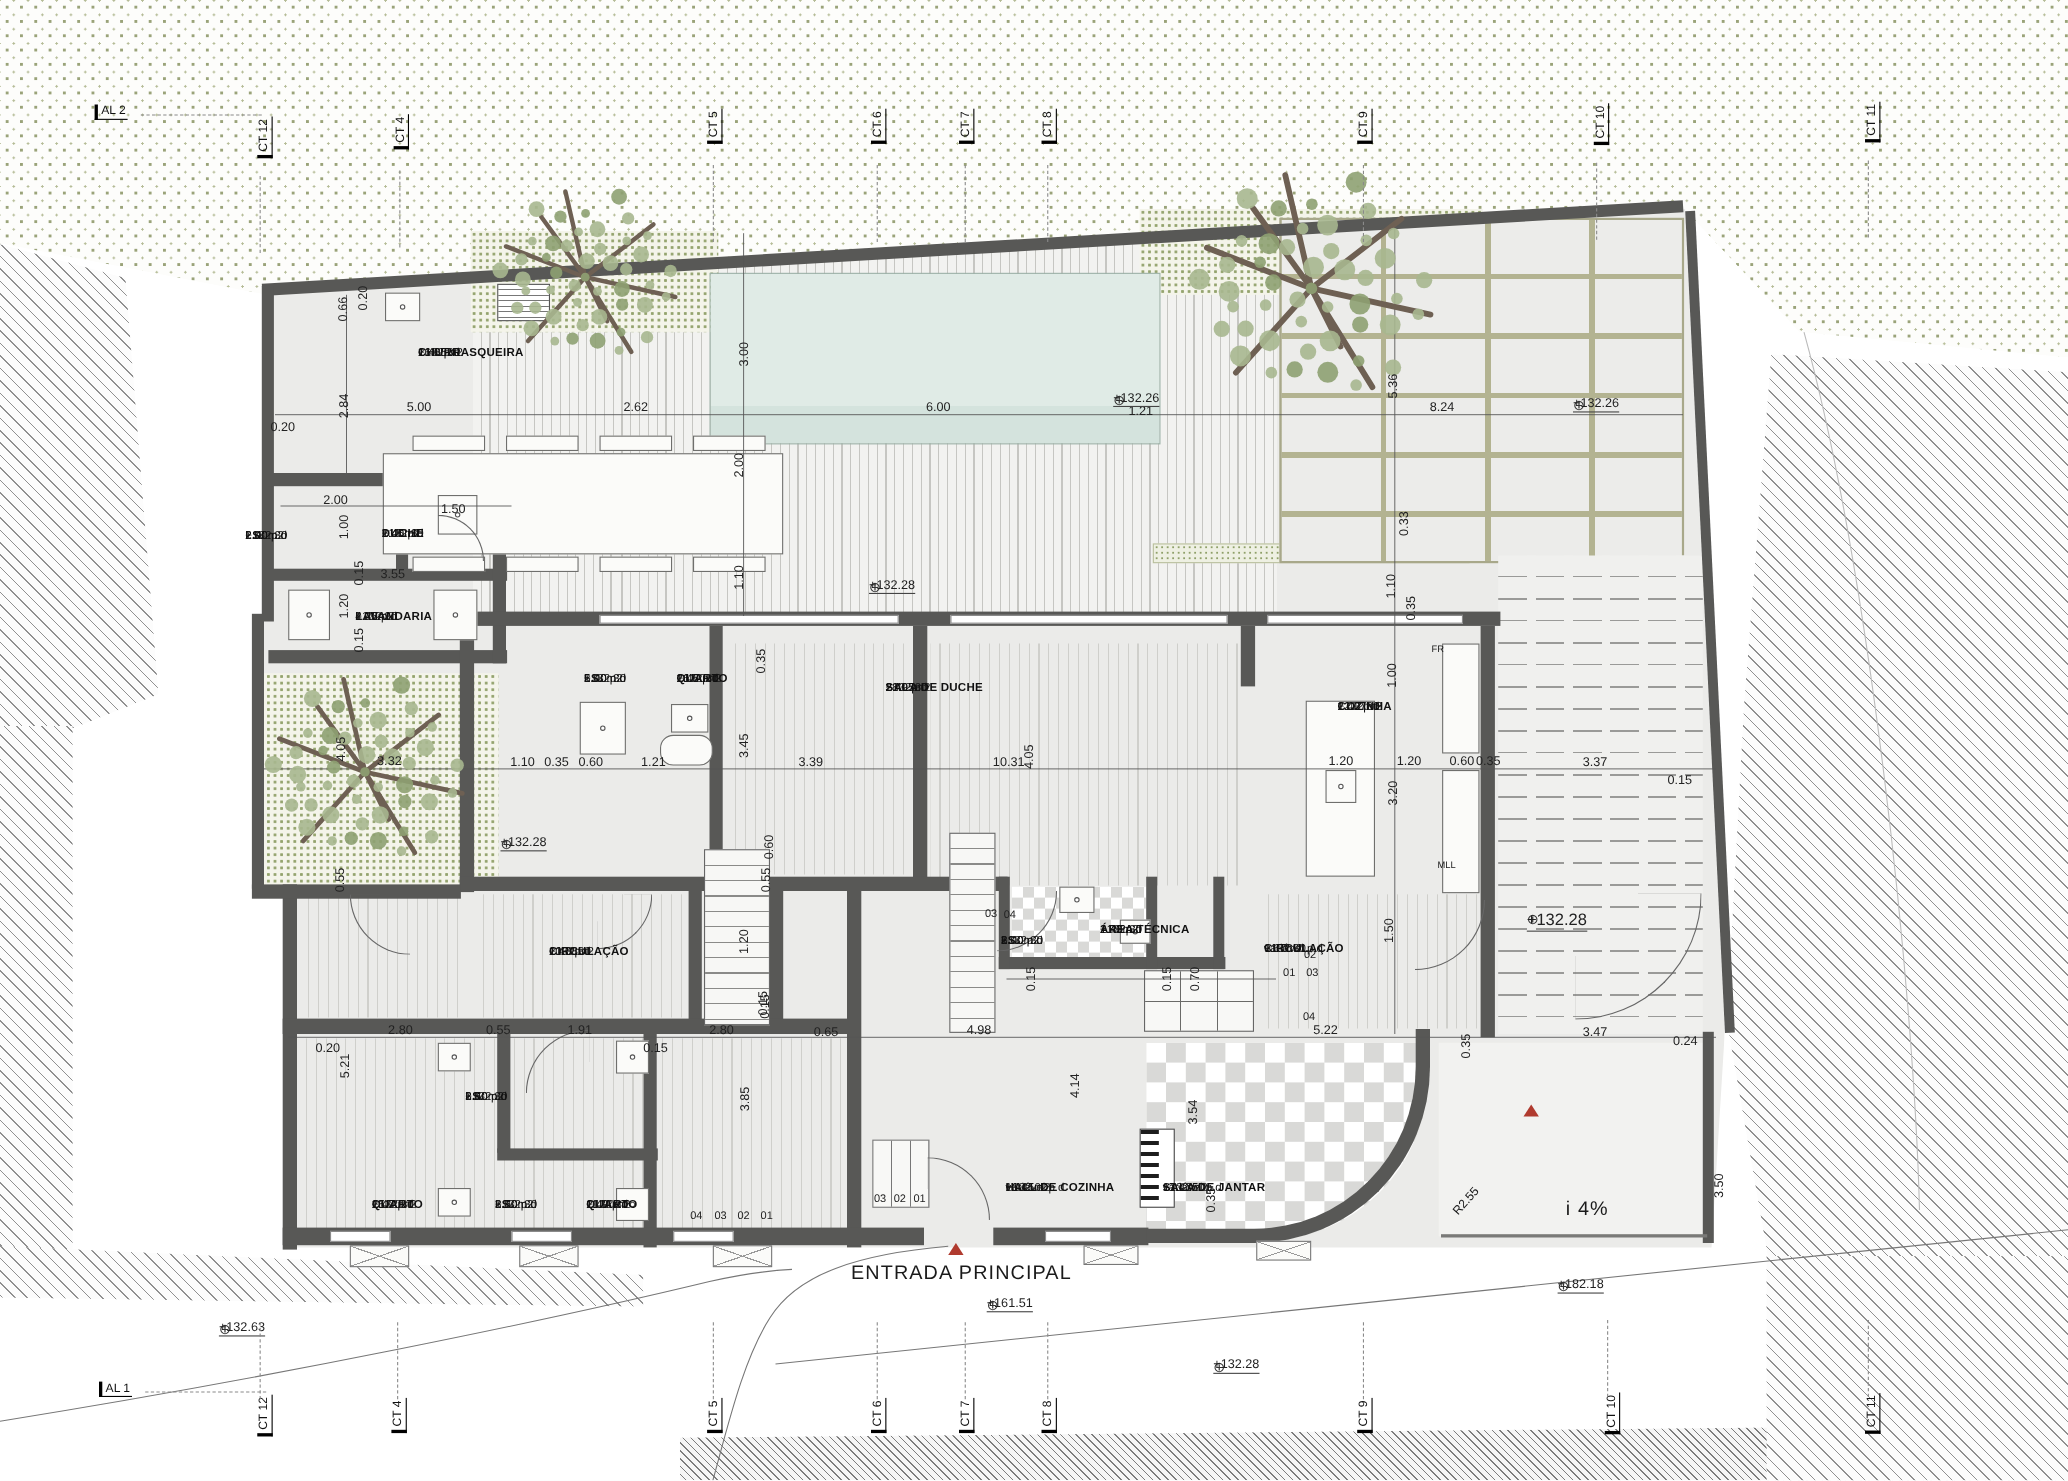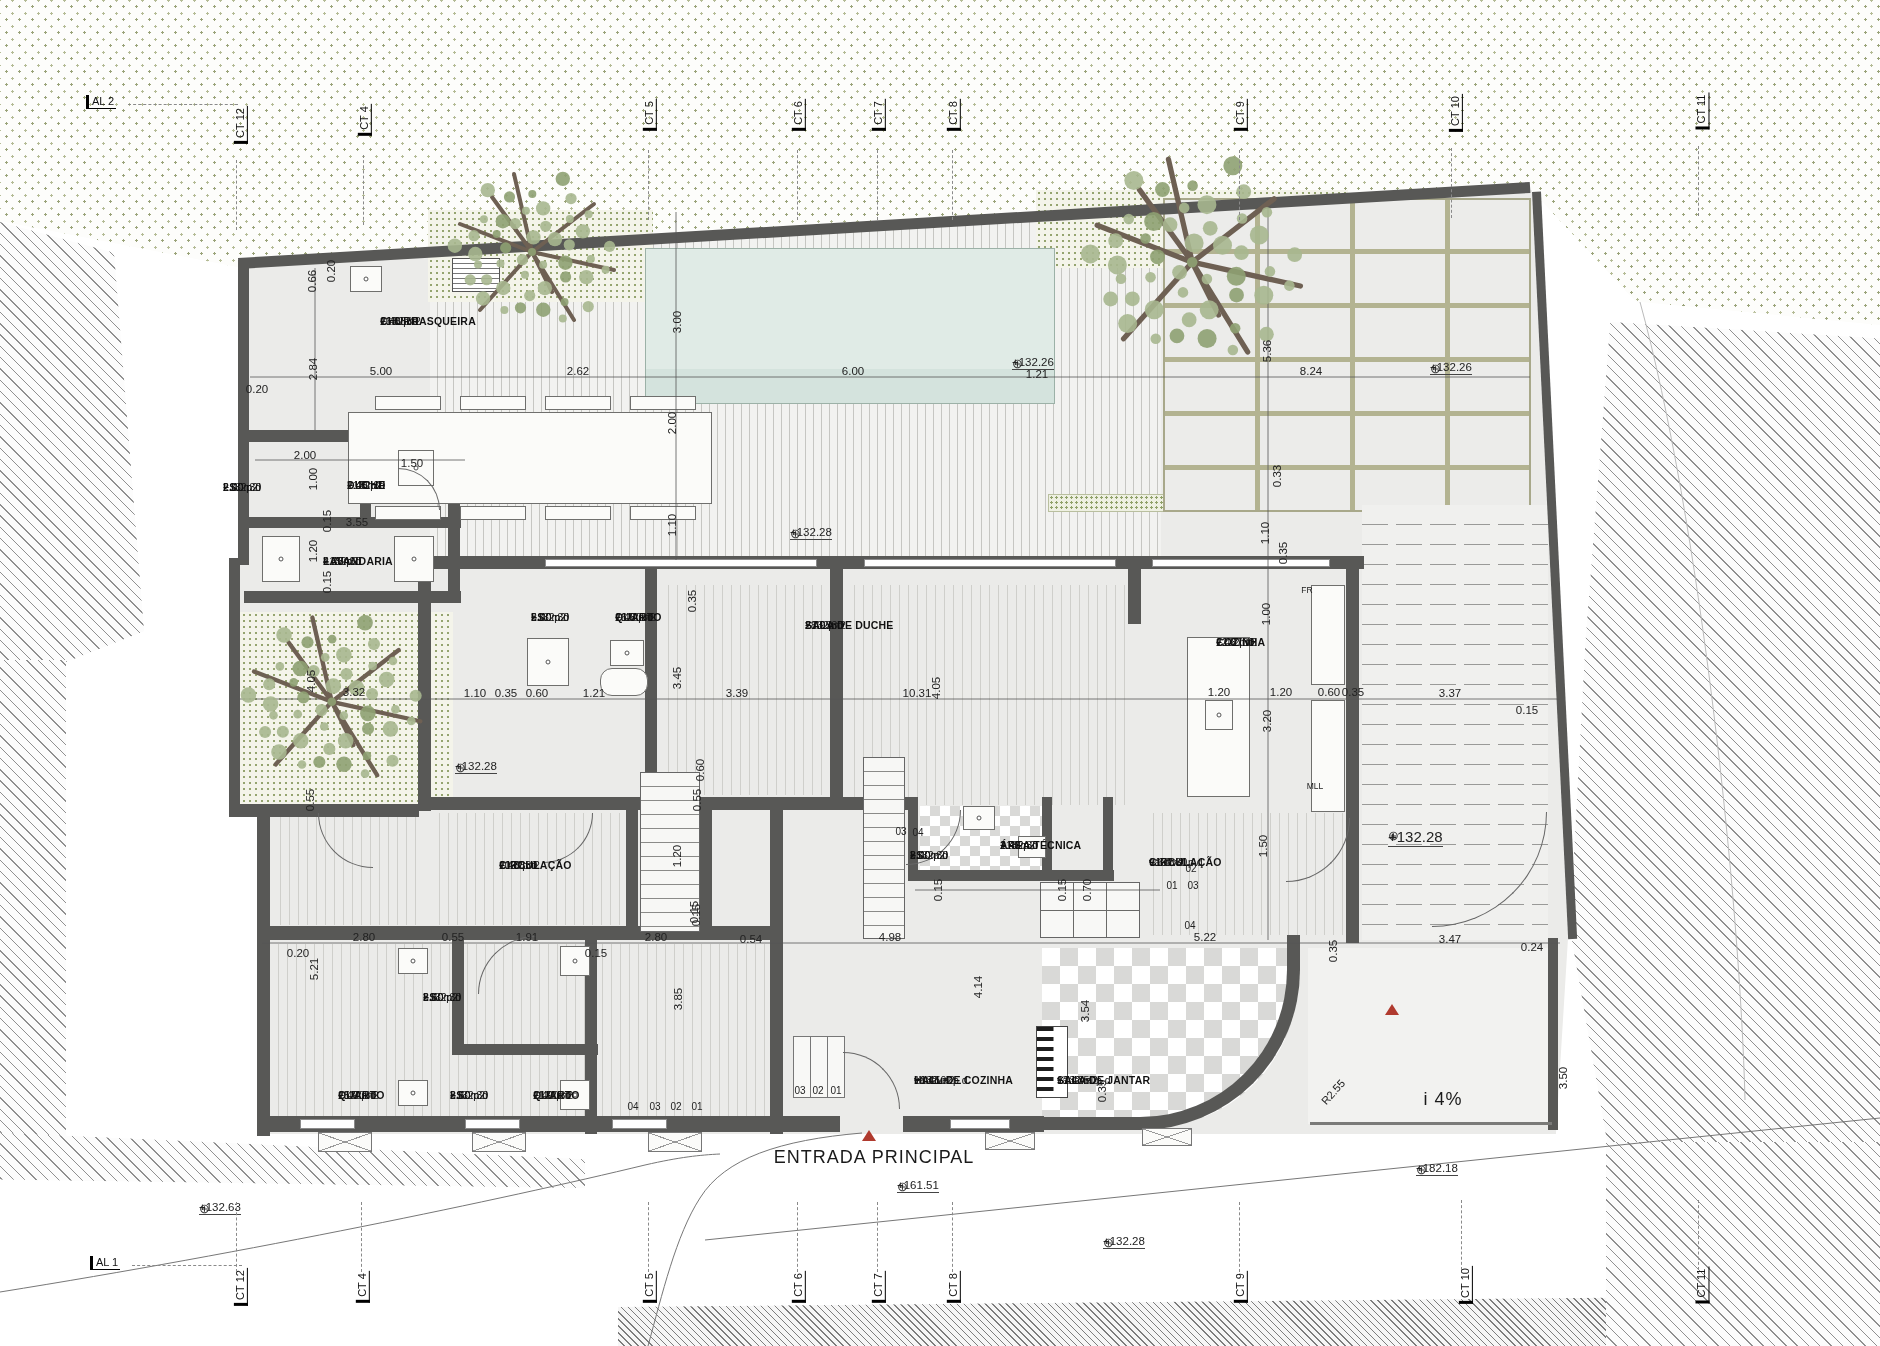--- a/index.html
+++ b/index.html
@@ -565,21 +565,21 @@
     <div class="dim rot" style="left: 1263px; top: 846px;">1.50</div>
     <div class="dim rot" style="left: 1087px; top: 890px;">0.70</div>
     <div class="dim rot" style="left: 1062px; top: 890px;">0.15</div>
     <div class="dim rot" style="left: 938px; top: 890px;">0.15</div>
     <div class="dim" style="left: 298px; top: 953px;">0.20</div>
     <div class="dim" style="left: 364px; top: 937px;">2.80</div>
     <div class="dim" style="left: 453px; top: 937px;">0.55</div>
     <div class="dim" style="left: 527px; top: 937px;">1.91</div>
     <div class="dim" style="left: 596px; top: 953px;">0.15</div>
     <div class="dim" style="left: 656px; top: 937px;">2.80</div>
-    <div class="dim" style="left: 751px; top: 939px;">0.54</div>
+    <div class="dim" style="left: 751px; top: 939px;">0.65</div>
     <div class="dim" style="left: 890px; top: 937px;">4.98</div>
     <div class="dim" style="left: 1205px; top: 937px;">5.22</div>
     <div class="dim" style="left: 1450px; top: 939px;">3.47</div>
     <div class="dim" style="left: 1532px; top: 947px;">0.24</div>
     <div class="dim rot" style="left: 314px; top: 969px;">5.21</div>
     <div class="dim rot" style="left: 678px; top: 999px;">3.85</div>
     <div class="dim rot" style="left: 694px; top: 912px;">0.15</div>
     <div class="dim rot" style="left: 978px; top: 987px;">4.14</div>
     <div class="dim rot" style="left: 1085px; top: 1011px;">3.54</div>
     <div class="dim rot" style="left: 1102px; top: 1091px;">0.35</div>

